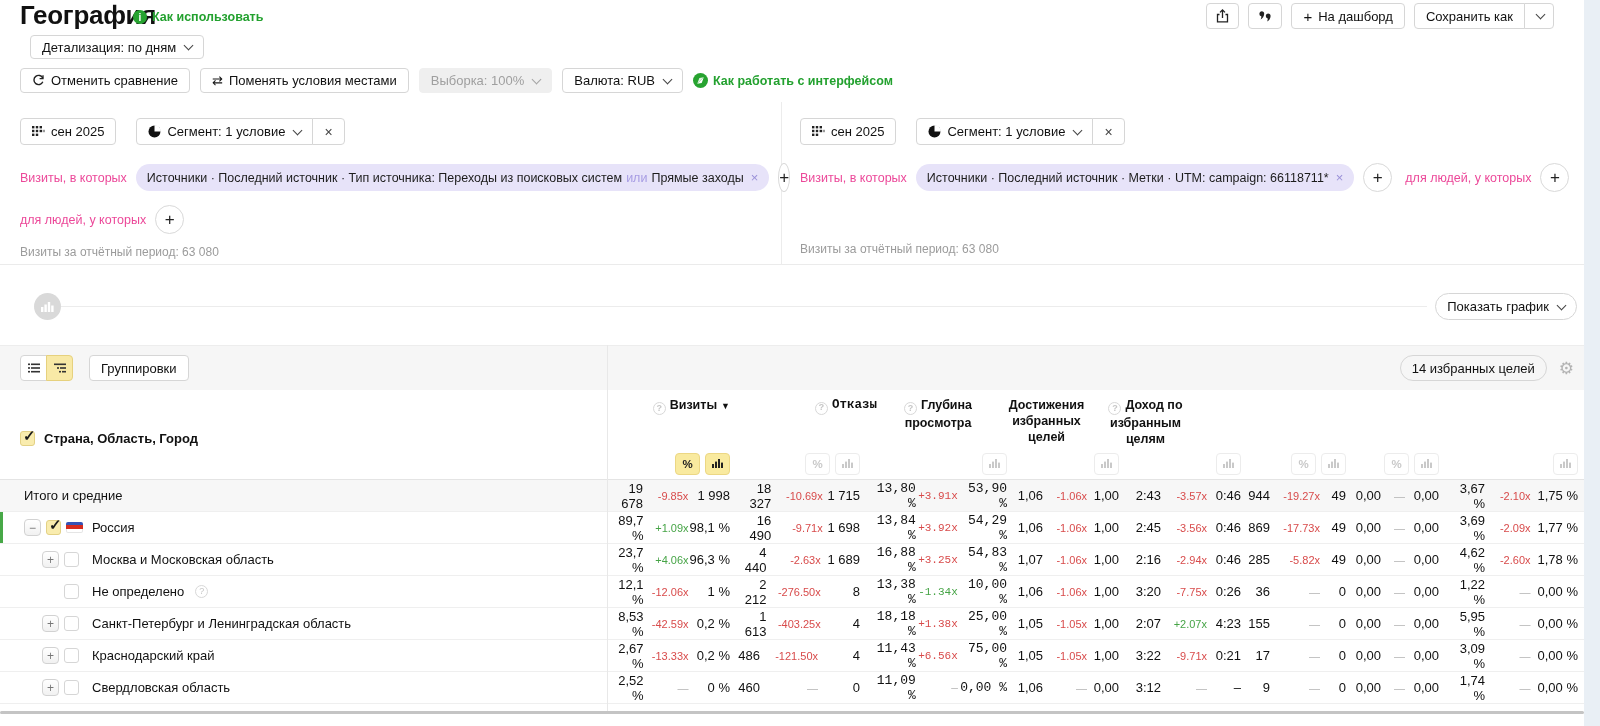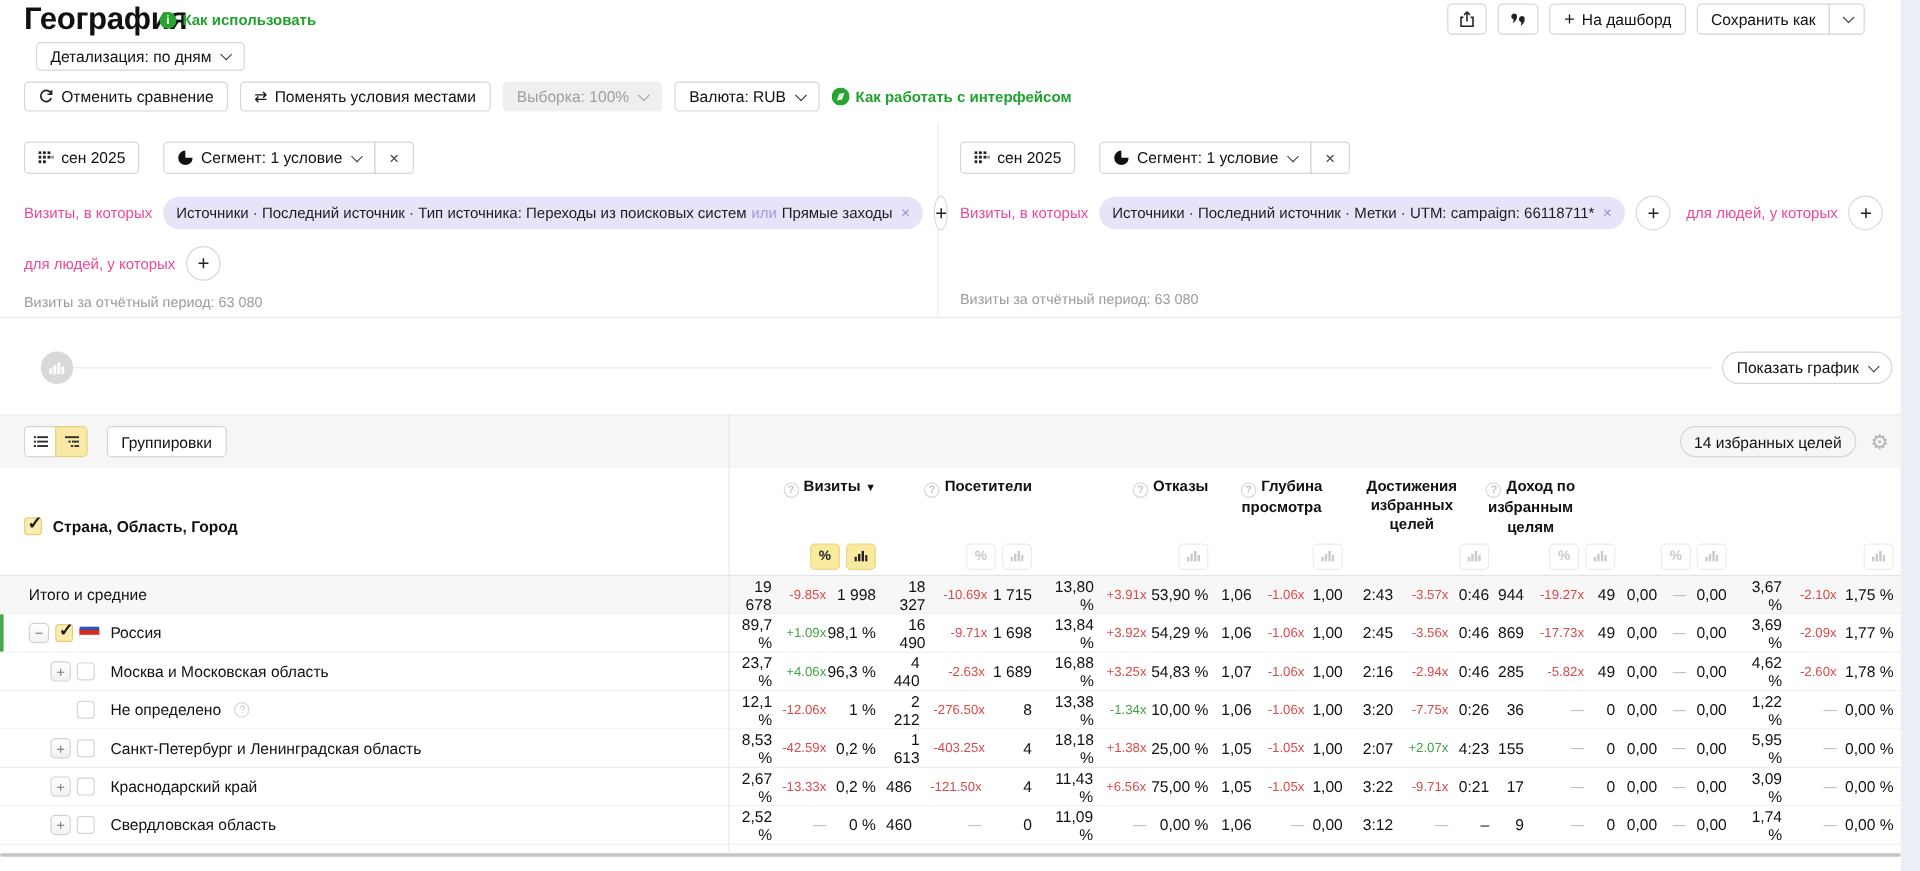--- a/index.html
+++ b/index.html
@@ -107,21 +107,21 @@
   .hlabel{text-align:center;font-weight:bold;font-size:12.5px;line-height:16px;color:#111;}
   .hlabel .qi{vertical-align:-2px;margin-right:4px;display:inline-flex;}
   .sort{font-size:9px;margin-left:4px;color:#111;}
   .tggroup{display:flex;justify-content:flex-end;align-items:center;padding-right:6px;box-sizing:border-box;}
   .tgl{width:25px;height:22px;border:1px solid #ececec;border-radius:4px;background:#fff;color:#c9c9c9;
        display:inline-flex;align-items:center;justify-content:center;font-size:11.5px;font-weight:bold;
        margin-left:5px;cursor:pointer;box-sizing:border-box;}
   .tgl.active{background:#f9ea9f;border-color:#ecd784;color:#222;}
   .tgl svg{fill:currentColor;}
 
-  .gc0{width:129px;}.gc1{width:130px;}.gc2{width:147px;}.gc3{width:112px;}
+  .gc0{width:129px;}.gc1{width:130px;}.gc2{width:147px;font-family:Liberation Mono, monospace;}.gc3{width:112px;}
   .gc4{width:122px;}.gc5{width:105px;}.gc6{width:93px;}.gc7{width:139px;}
 
   .trow{display:flex;align-items:center;height:32px;width:1584px;border-bottom:1px solid #efefef;
         box-sizing:border-box;position:relative;background:#fff;}
   .trow.total{background:#f7f7f7;}
   .trow.selected::before{content:"";position:absolute;left:0;top:0;bottom:0;width:3px;background:#47a847;}
   .name-cell{flex:1;display:flex;align-items:center;gap:5px;box-sizing:border-box;}
   .rlabel{font-size:13px;color:#111;margin-left:4px;white-space:nowrap;}
   .exp{width:17px;height:17px;border:1px solid #d2d2d2;border-radius:4px;background:linear-gradient(#fff,#f1f1f1);
        color:#777;font-size:12px;display:inline-flex;align-items:center;justify-content:center;cursor:pointer;
@@ -393,23 +393,20 @@
     <div class="thead">
       <div class="dim-cell">
         <span class="cb checked"></span>
         <span class="dim-label">Страна, Область, Город</span>
       </div>
       <div class="metric-cols">
         <div class="hlabels-row" id="colheads">
             <div class="hgroup gc0">
               <div class="hlabel"><span class="qi">?</span><span>Визиты</span><span class="sort">▼</span></div>
             </div>
-            <div class="hgroup gc1">
-              <div class="hlabel"><span class="qi">?</span><span>Посетители</span></div>
-            </div>
             <div class="hgroup gc2">
               <div class="hlabel"><span class="qi">?</span><span>Отказы</span></div>
             </div>
             <div class="hgroup gc3">
               <div class="hlabel"><span class="qi">?</span><span>Глубина просмотра</span></div>
             </div>
             <div class="hgroup gc5">
               <div class="hlabel"><span>Достижения избранных целей</span></div>
             </div>
             <div class="hgroup gc6">

